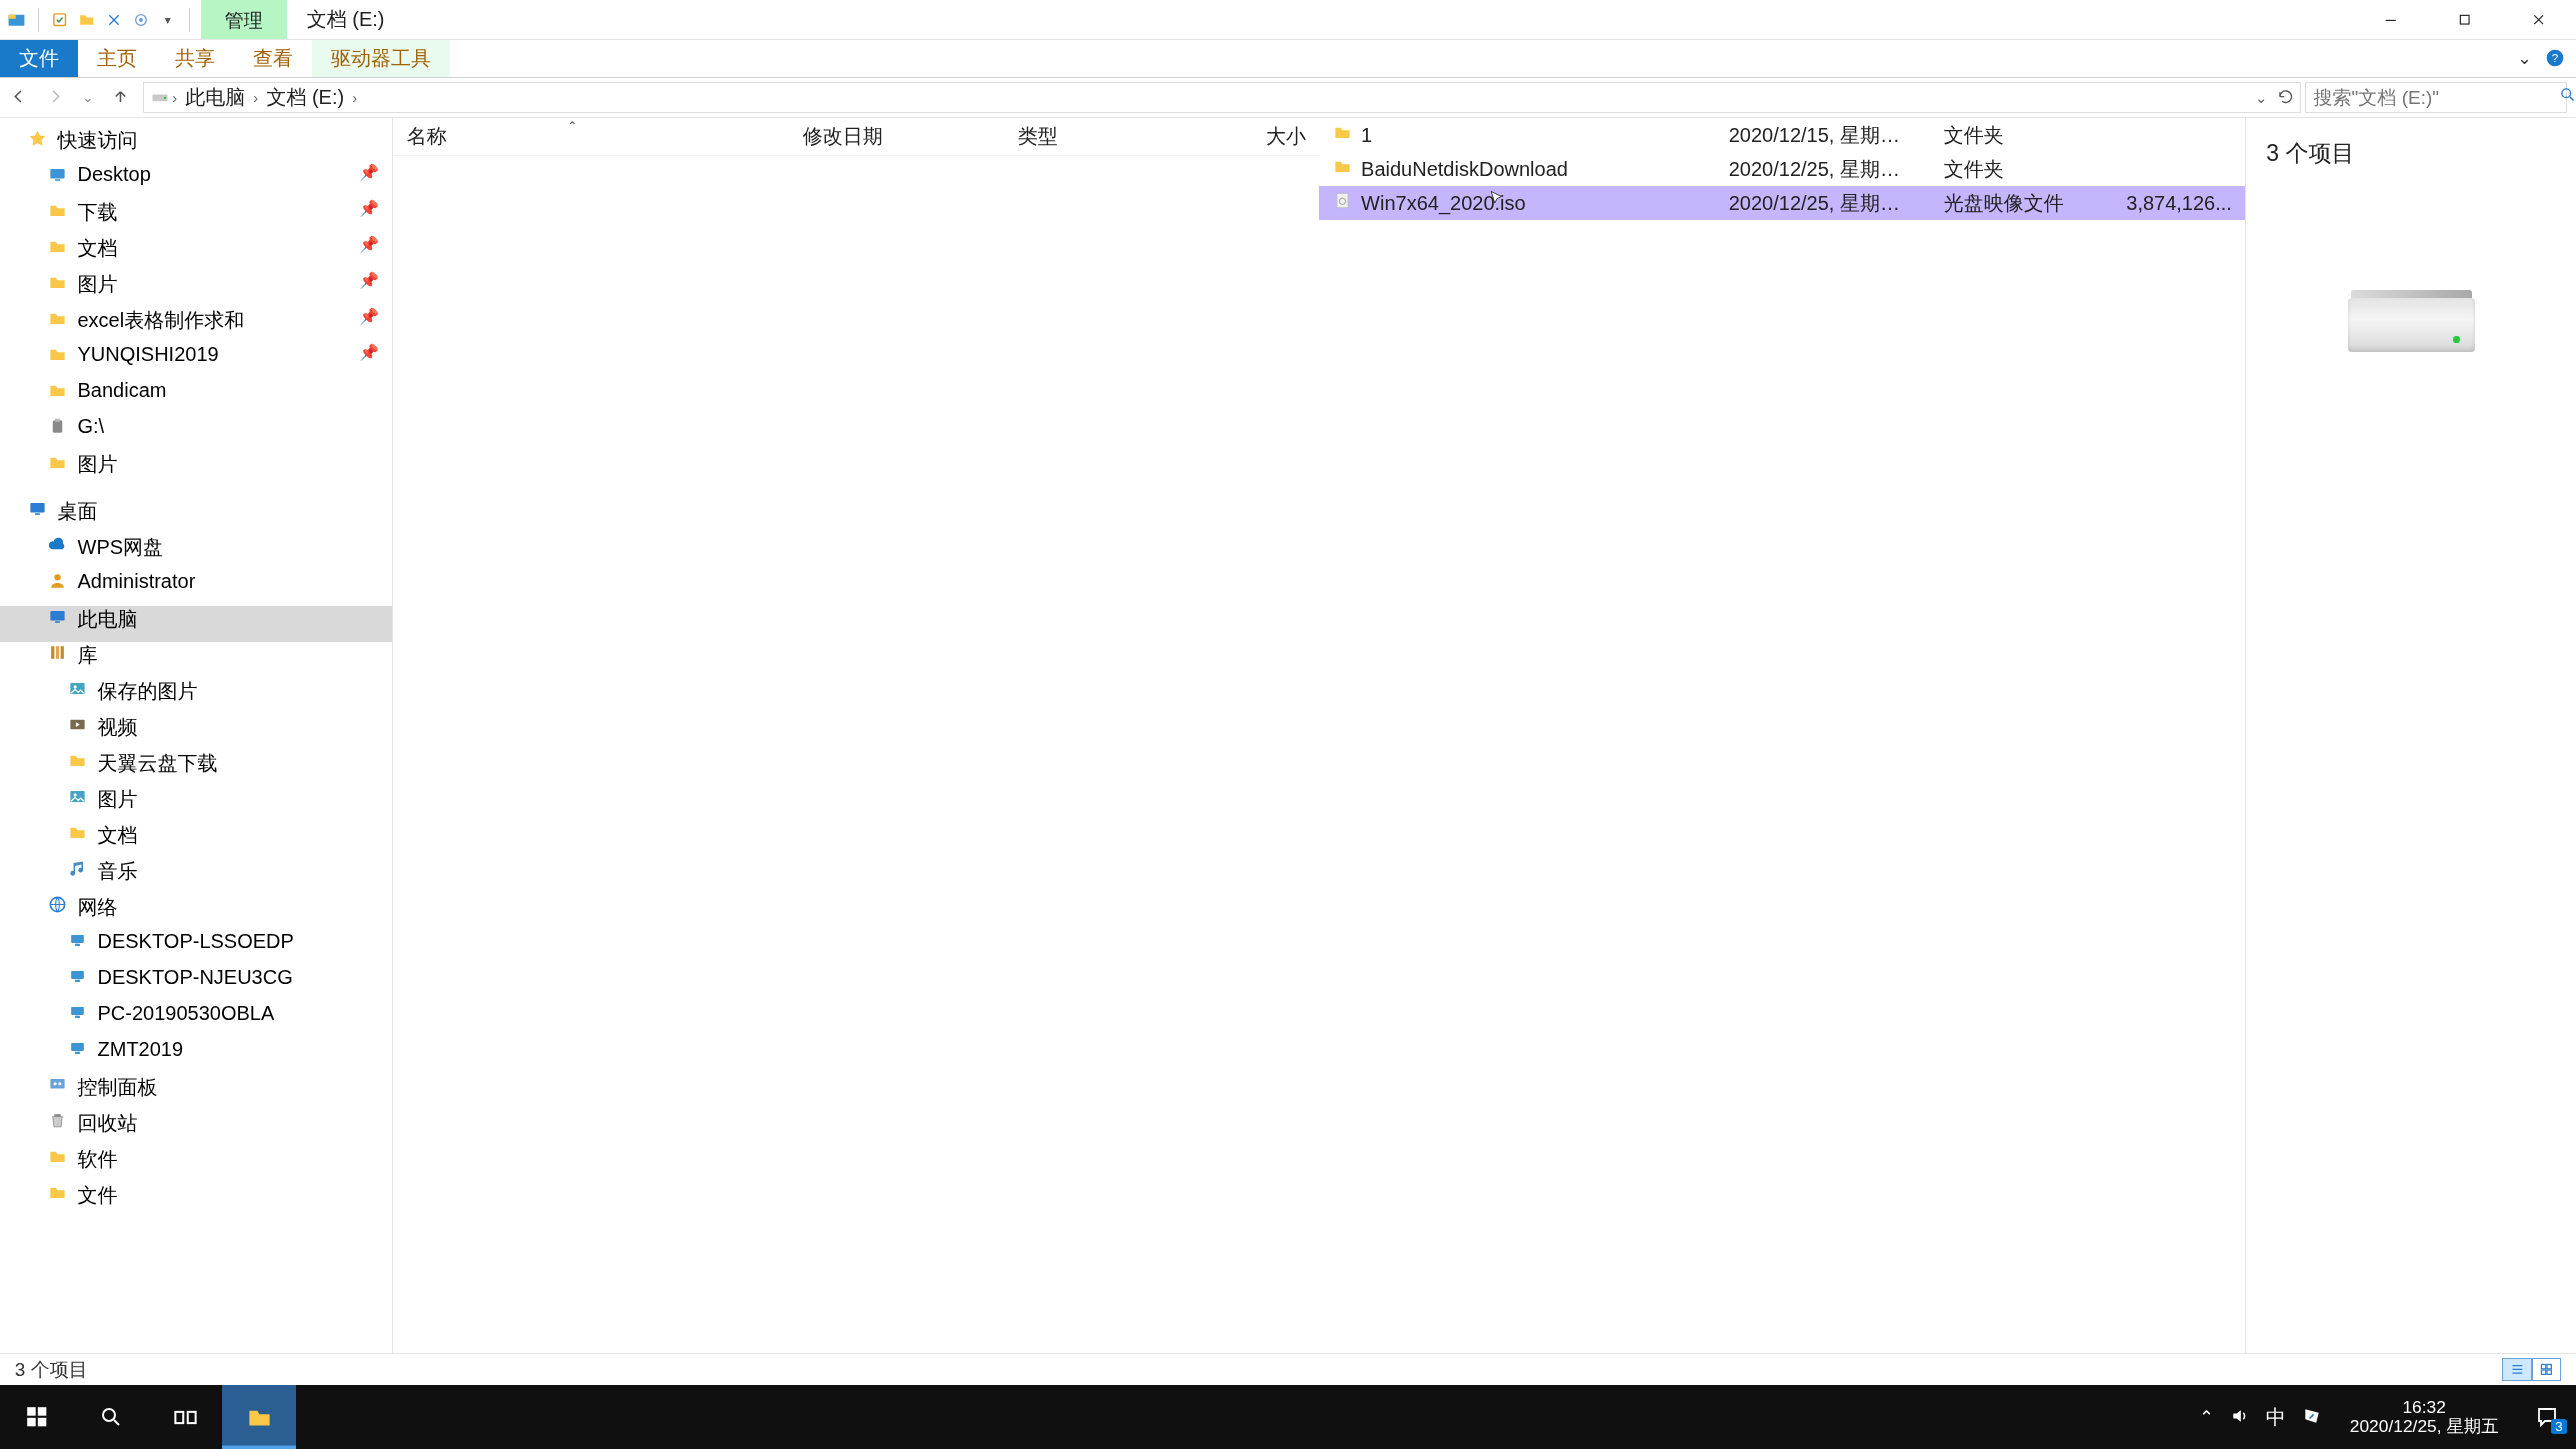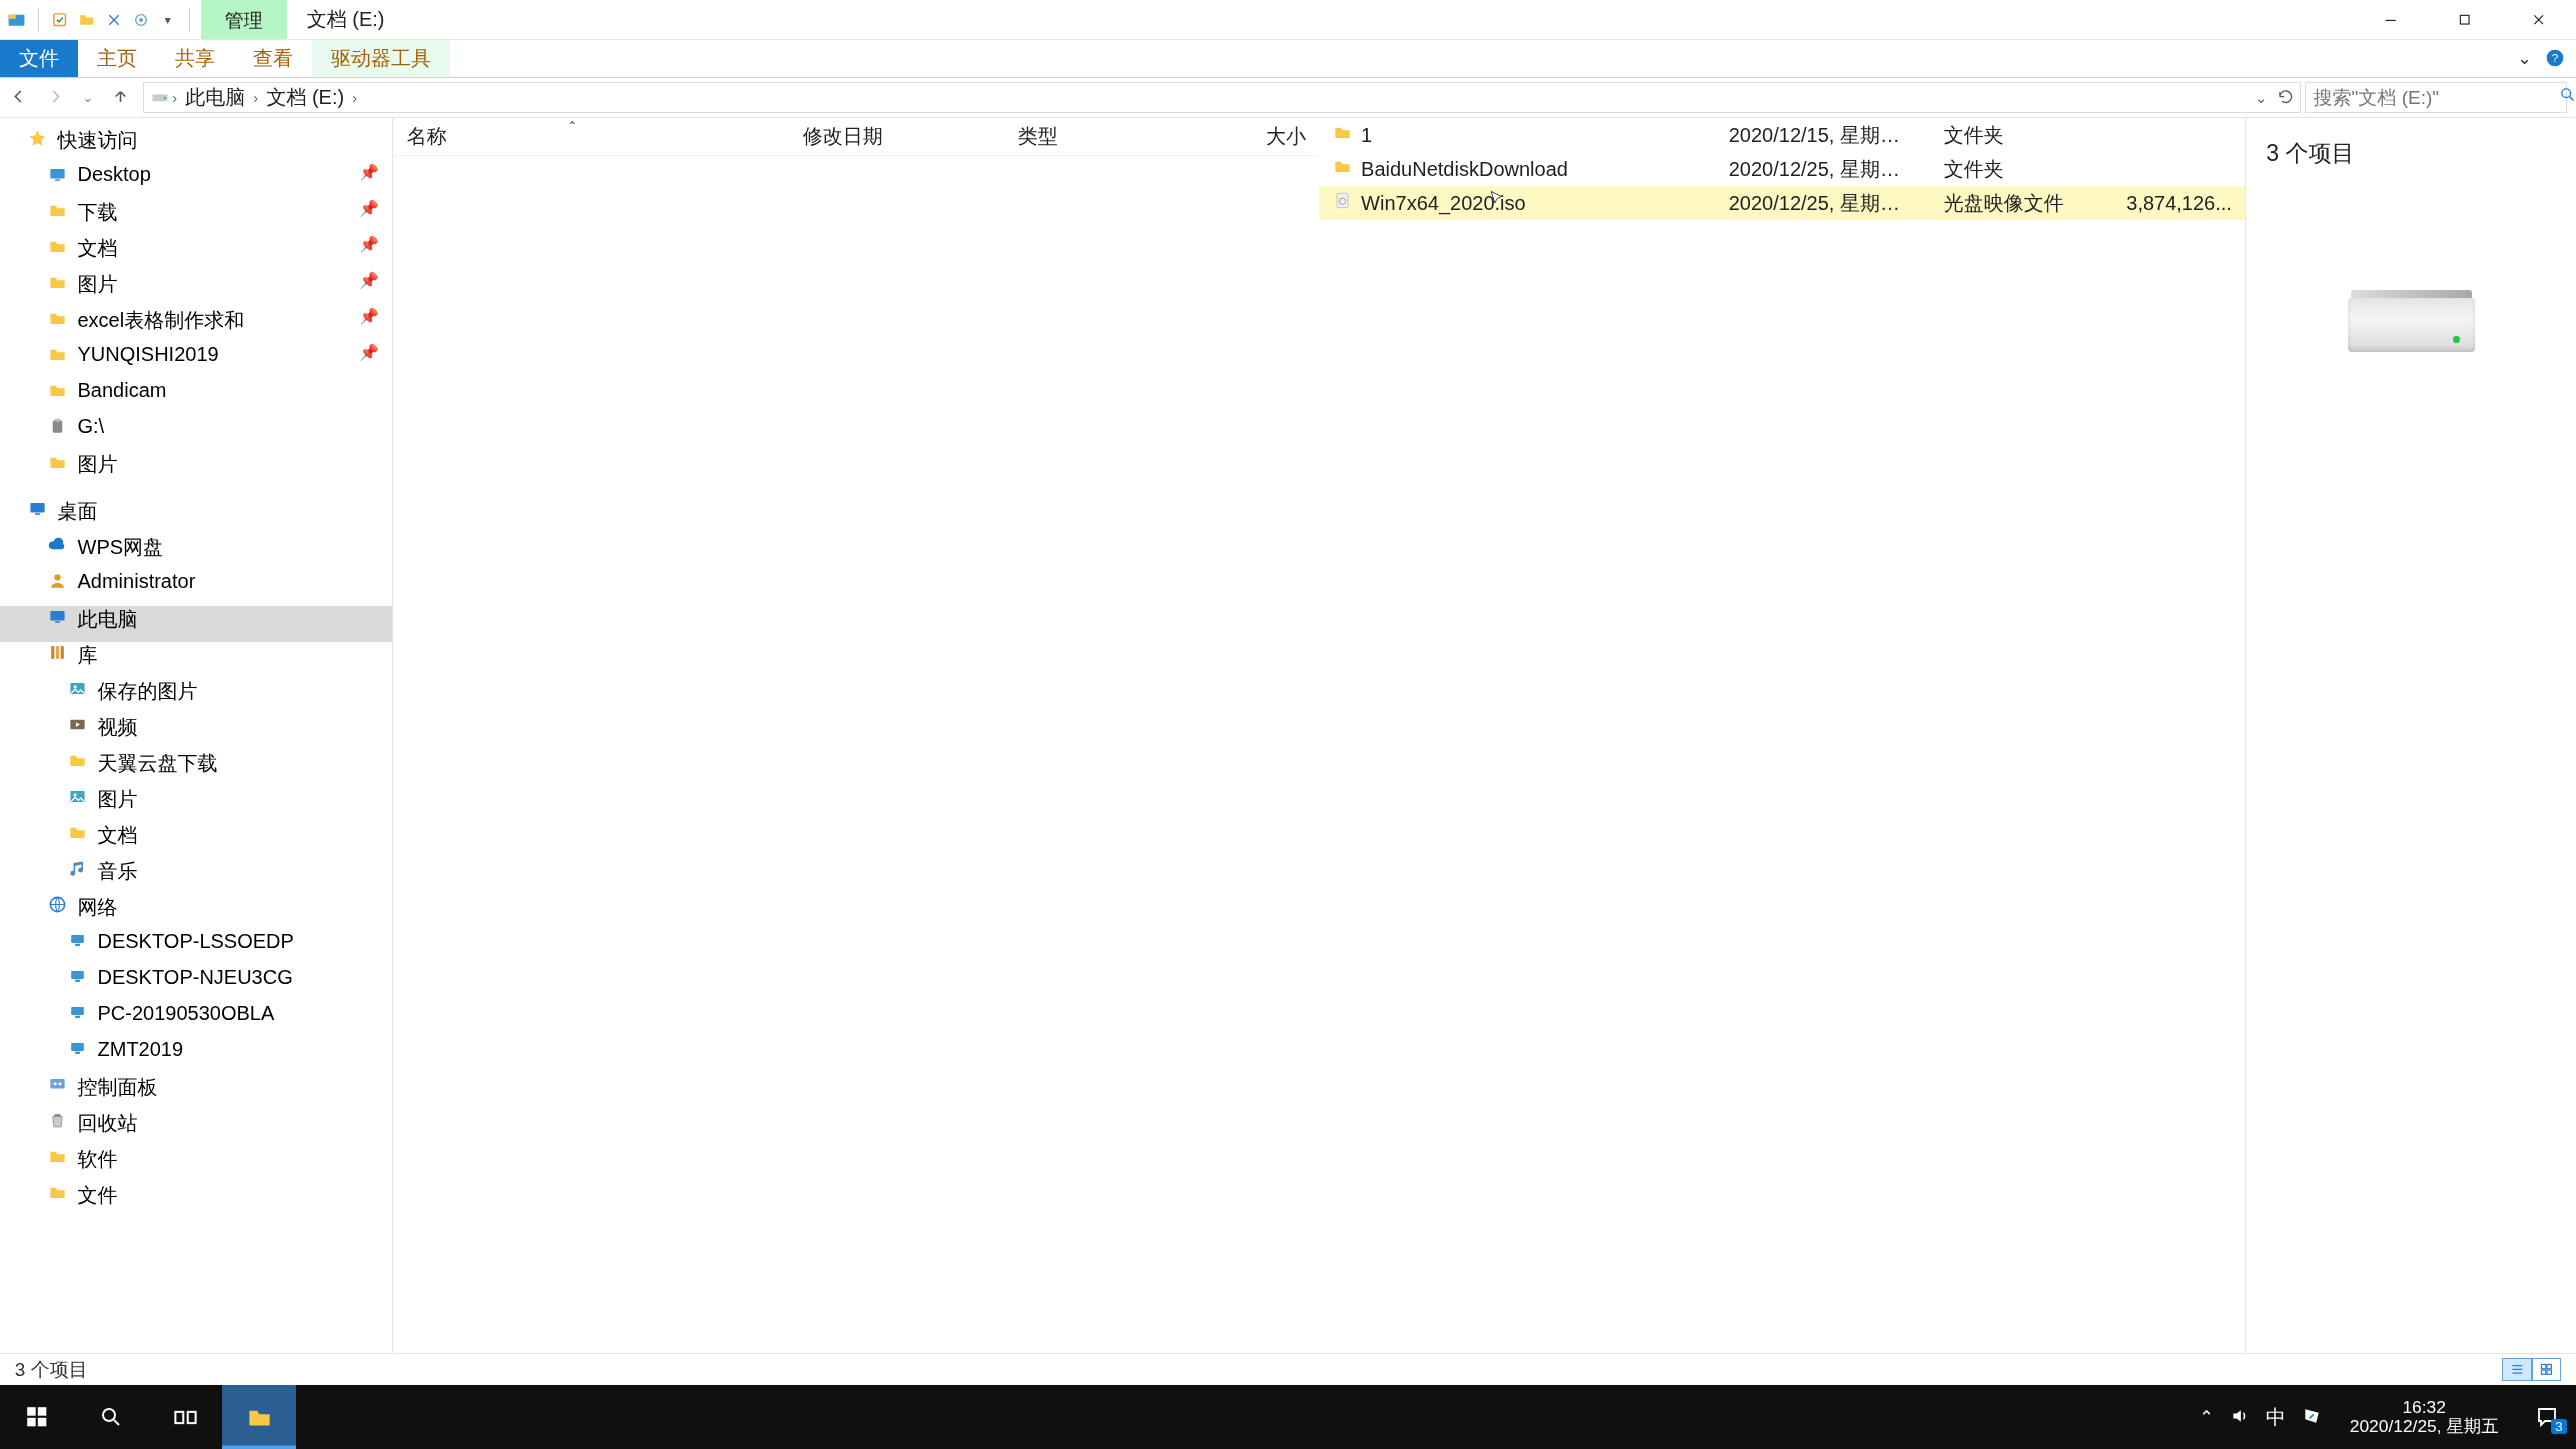--- a/index.html
+++ b/index.html
@@ -54,21 +54,21 @@
 .filepane { flex: 1; display: flex; flex-direction: row; border-right: 0.7px solid #e5e5e5; }
 .headers { display: flex; height: 38px; align-items: center; font-size: 20px; color: #222; border-bottom: 0.7px solid #f0f0f0; }
 .headers .hcol { padding: 0 13.4px; position: relative; }
 .col-name { width: 396px; }
 .col-date { width: 215px; }
 .col-type { width: 181px; }
 .col-size { width: 134px; text-align: right; }
 .sort-ind { position: absolute; left: 174px; top: -4px; font-size: 12px; color: #555; }
 .filelist { flex: 1; }
 .row { display: flex; align-items: center; height: 34px; font-size: 20px; color: #222; }
-.row.selected { background: #fef9c3; }
+.row.selected { background: #c4b5fd; }
 .row .rc { padding: 0 13.4px; white-space: nowrap; overflow: hidden; text-overflow: ellipsis; }
 .row .name { width: 396px; display: flex; align-items: center; gap: 9.4px; }
 .row .date { width: 215px; }
 .row .type { width: 181px; }
 .row .size { width: 134px; text-align: right; }
 .cursor { position: absolute; width: 17.4px; height: 17.4px; }
 
 
 .preview { width: 416px; display: flex; flex-direction: column; align-items: center; padding-top: 20px; }
 .preview-title { font-size: 23px; color: #222; align-self: flex-start; margin-left: 20px; }

